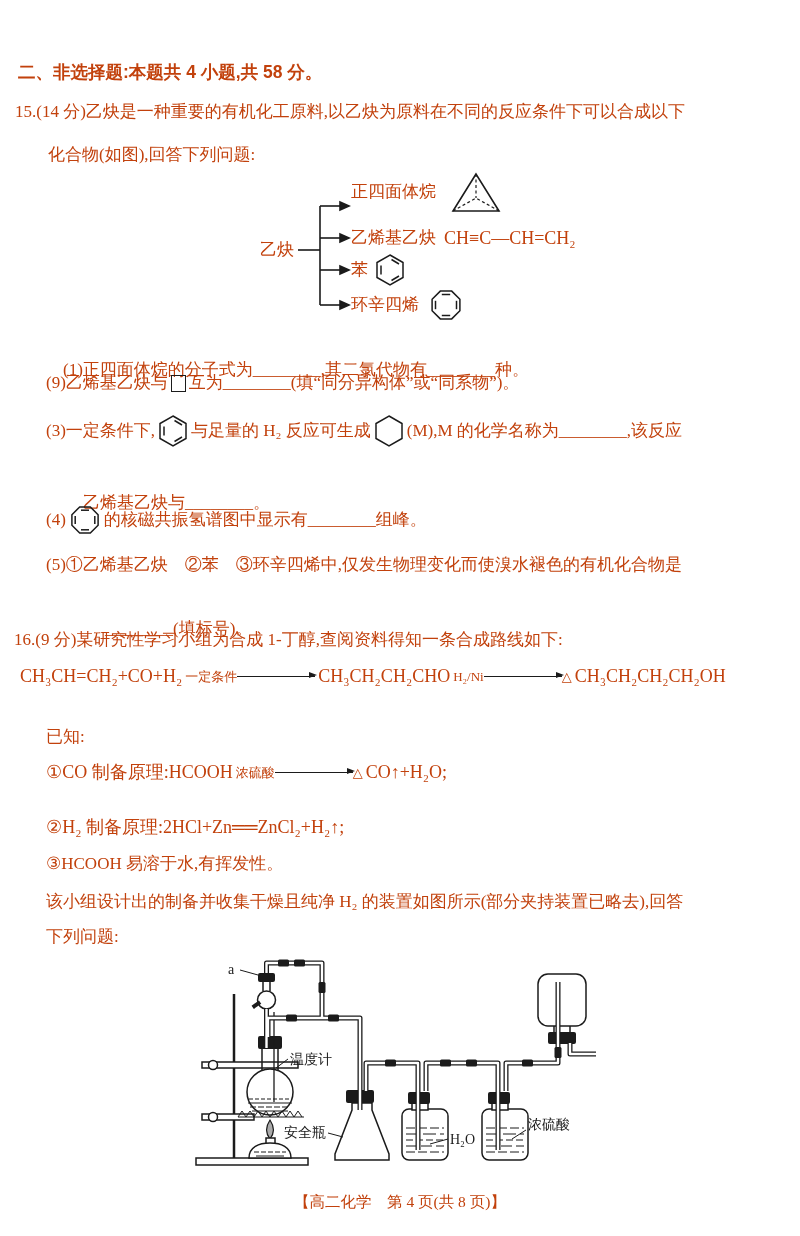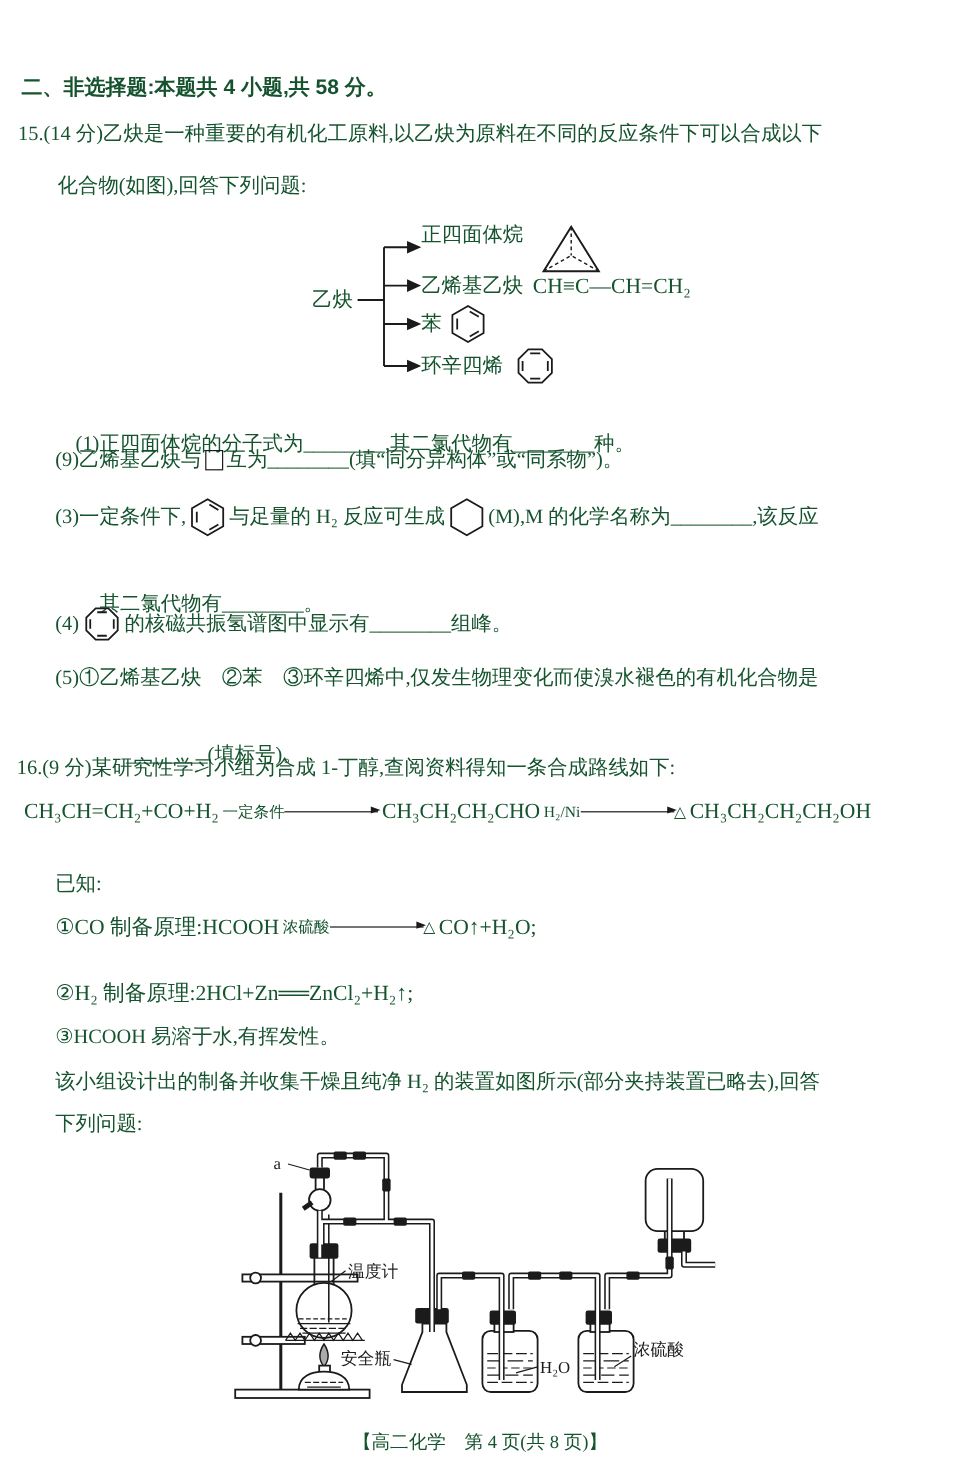--- a/index.html
+++ b/index.html
@@ -1,17 +1,17 @@
 <!DOCTYPE html>
 <html><head>
 <meta charset="utf-8">
 <style>
   html,body{margin:0;padding:0;background:#ffffff;}
   .page{position:relative;width:800px;height:1236px;background:#fff;overflow:hidden;
-        font-family:"Liberation Serif","DejaVu Serif",serif;color:#14532d;font-size:17px;}
+        font-family:"Liberation Serif","DejaVu Serif",serif;color:#c2410c;font-size:17px;}
   .abs{position:absolute;}
   .line{line-height:24px;white-space:pre;}
   .iline{display:flex;align-items:center;white-space:pre;line-height:24px;}
   .section-header{font-family:"Liberation Sans","DejaVu Sans",sans-serif;font-weight:700;font-size:17.5px;}
   .blank{letter-spacing:0;}
   .sq-icon{display:inline-block;width:13px;height:15px;border:1.8px solid #1b1b1b;margin:0 3px;}
   .mol{margin:0 3px;flex:0 0 auto;}
   .rxnarrow{display:inline-flex;flex-direction:row;align-items:center;margin:0 3px;flex:0 0 auto;}
   .rxnarrow .cond{font-size:13px;line-height:15px;height:15px;}
   .rxnarrow .shaft{width:78px;height:0;border-bottom:1.3px solid #1b1b1b;position:relative;margin:2px 0 1px 0;}
@@ -42,21 +42,21 @@
           <polygon points="97,36 88,32 88,40"></polygon>
         <line x1="68" y1="68" x2="90" y2="68"></line>
           <polygon points="97,68 88,64 88,72"></polygon>
         <line x1="68" y1="100" x2="90" y2="100"></line>
           <polygon points="97,100 88,96 88,104"></polygon>
         <line x1="68" y1="135" x2="90" y2="135"></line>
           <polygon points="97,135 88,131 88,139"></polygon>
       </g>
     </svg>
 
-    <div class="abs iline" style="top:16px;left:99px;height:46px;align-items:flex-start">
+    <div class="abs iline" style="top:0;left:99px;height:46px;align-items:center">
       <span class="map-label" style="padding-bottom:3px">正四面体烷</span>
       <svg class="mol" style="margin-left:14px" width="52" height="44">
         <g stroke="#1b1b1b" stroke-width="1.6" fill="none">
           <polygon points="26,3 3,40 49,40"></polygon>
           <g stroke-width="1.2" stroke-dasharray="3 2.5">
             <line x1="26" y1="3" x2="26" y2="27"></line>
             <line x1="3" y1="40" x2="26" y2="27"></line>
             <line x1="49" y1="40" x2="26" y2="27"></line>
           </g>
         </g>
@@ -121,21 +121,21 @@
       <g stroke="#1b1b1b" stroke-width="1.5" fill="none">
         <polygon points="15,2 28,9.5 28,24.5 15,32 2,24.5 2,9.5"></polygon>
       </g>
     </svg>
     <span>(M),M 的化学名称为</span>
     <span class="blank">________</span>
     <span>,该反应</span>
   </div>
 
   <div class="abs line" style="top:467px;left:66px">
-    <span>其二氯代物有</span><span class="blank">________</span><span>。</span>
+    <span>乙烯基乙炔与</span><span class="blank">________</span><span>。</span>
   </div>
 
   <div class="abs iline" style="top:502px;left:46px;height:36px">
     <span>(4)</span>
     <svg class="mol" width="32" height="32">
       <g stroke="#1b1b1b" stroke-width="1.5" fill="none">
         <polygon points="10.7,2.9 21.3,2.9 29.1,10.7 29.1,21.3 21.3,29.1 10.7,29.1 2.9,21.3 2.9,10.7"></polygon>
         <line x1="12" y1="6.2" x2="20" y2="6.2"></line>
         <line x1="25.8" y1="12" x2="25.8" y2="20"></line>
         <line x1="12" y1="25.8" x2="20" y2="25.8"></line>

